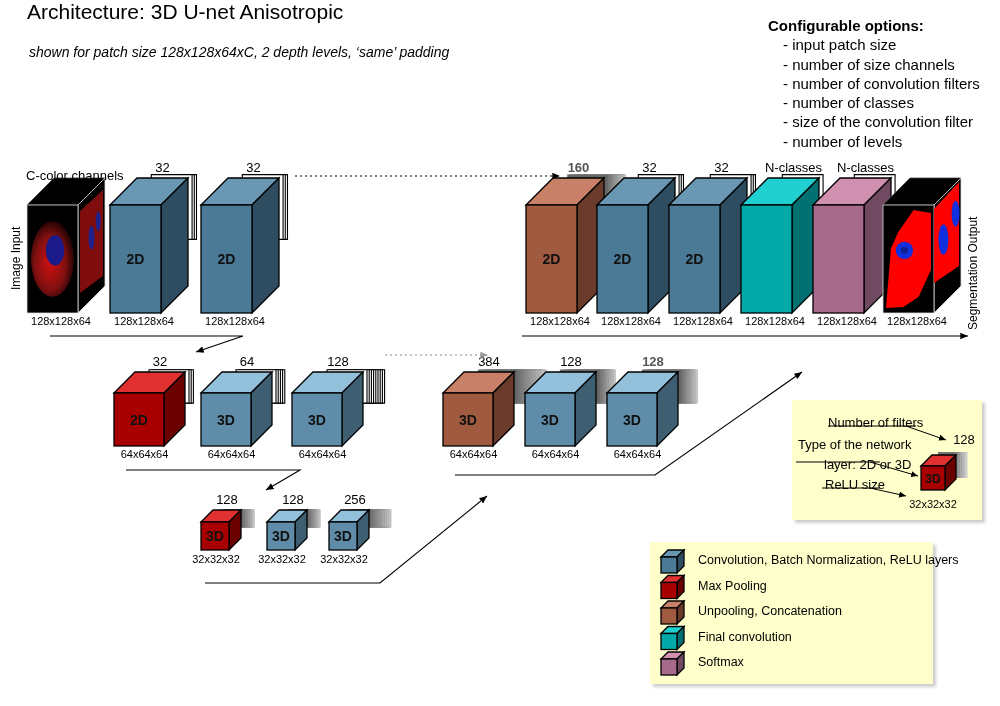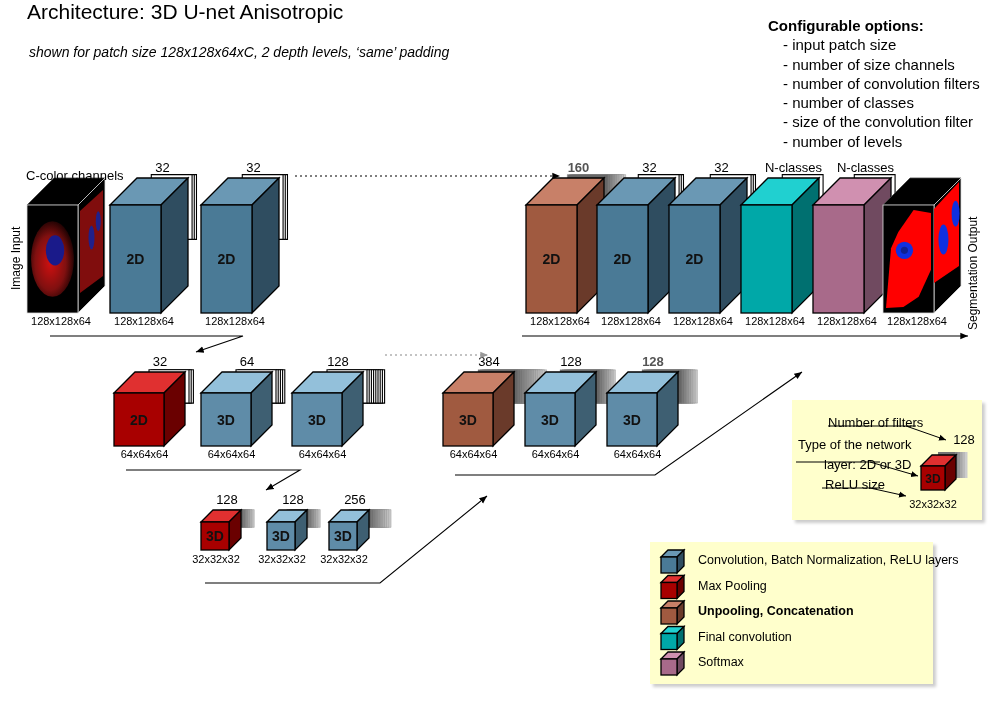--- a/index.html
+++ b/index.html
@@ -41,21 +41,21 @@
 <div id="key-box" class="ybox">
   <div class="key-t" style="left:36px;top:15px;">Number of filters</div>
   <div class="key-t" style="left:6px;top:37px;">Type of the network</div>
   <div class="key-t" style="left:32px;top:57px;">layer: 2D or 3D</div>
   <div class="key-t" style="left:33px;top:77px;">ReLU size</div>
 </div>
 
 <div id="legend-box" class="ybox">
   <div class="leg-item" style="top:11px;">Convolution, Batch Normalization, ReLU layers</div>
   <div class="leg-item" style="top:37px;">Max Pooling</div>
-  <div class="leg-item" style="top:62px;font-weight:bold;">Unpooling, Concatenation</div>
+  <div class="leg-item" style="top:62px;">Unpooling, Concatenation</div>
   <div class="leg-item" style="top:88px;">Final convolution</div>
   <div class="leg-item" style="top:113px;">Softmax</div>
 </div>
 
 <svg id="diagram" width="1000" height="706">
   <defs>
     <marker id="arr" markerWidth="8" markerHeight="8" refX="7" refY="4" orient="auto">
       <path d="M0,1 L7,4 L0,7 Z" fill="#000"></path>
     </marker>
     <marker id="arrg" markerWidth="8" markerHeight="8" refX="7" refY="4" orient="auto">

